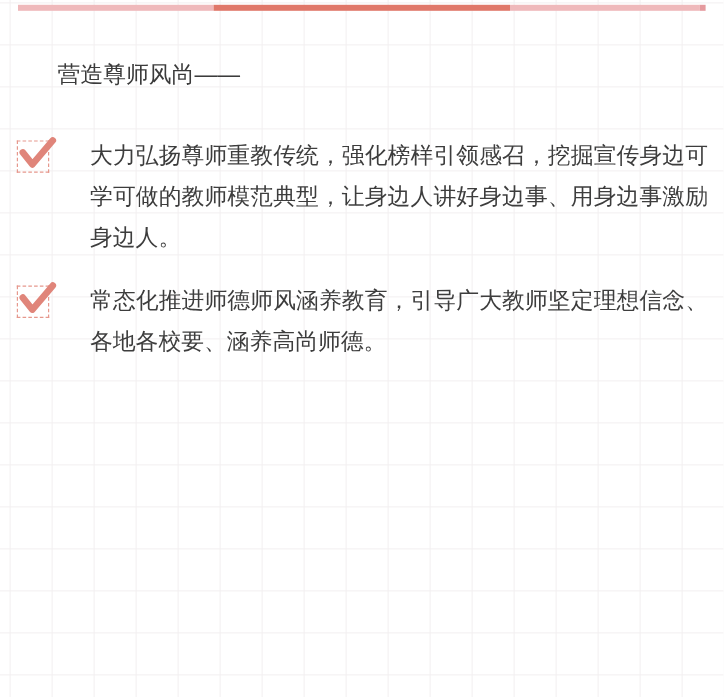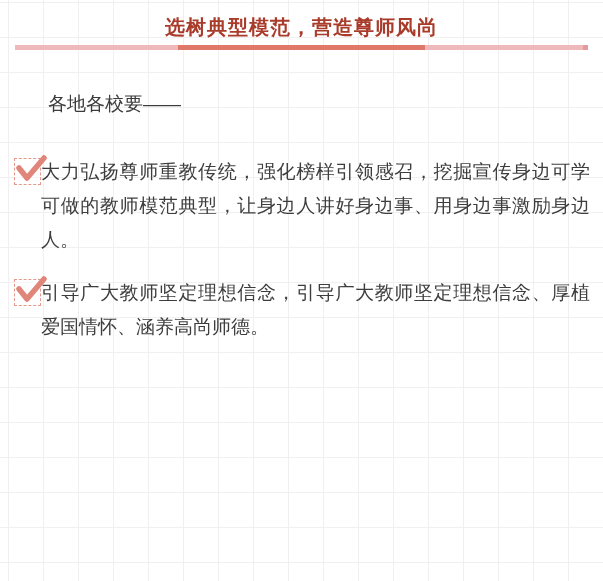--- a/index.html
+++ b/index.html
@@ -62,58 +62,58 @@
     background: rgba(255,255,255,0.4);
   }
   .checkbox svg {
     position: absolute;
     left: 1px;
     top: -4px;
     overflow: visible;
   }
   .item-text {
     flex: 1;
+    margin-left: 34px;
     font-size: 19px;
     line-height: 34px;
     color: #3d3d3d;
     text-align: justify;
     letter-spacing: 0;
   }
 </style>
 </head>
 <body>
 
 <div class="page">
 
-  <h1 class="title">选树典型模范，营造尊师风尚</h1>
 
   <div class="underline">
     <span class="seg seg-left"></span>
     <span class="seg seg-center"></span>
     <span class="seg seg-right"></span>
     <span class="seg seg-tip"></span>
   </div>
 
-  <div class="lead">各地各校要——</div>
+  <div class="lead">营造尊师风尚——</div>
 
   <div class="items">
 
     <div class="item">
       <span class="checkbox">
         <svg width="30" height="26" viewBox="0 0 30 26">
           <polyline points="3,13 11,23 28,3" fill="none" stroke="#e0857a" stroke-width="5.5" stroke-linecap="round" stroke-linejoin="round"></polyline>
         </svg>
       </span>
       <p class="item-text">大力弘扬尊师重教传统，强化榜样引领感召，挖掘宣传身边可学可做的教师模范典型，让身边人讲好身边事、用身边事激励身边人。</p>
     </div>
 
     <div class="item">
       <span class="checkbox">
         <svg width="30" height="26" viewBox="0 0 30 26">
           <polyline points="3,13 11,23 28,3" fill="none" stroke="#e0857a" stroke-width="5.5" stroke-linecap="round" stroke-linejoin="round"></polyline>
         </svg>
       </span>
-      <p class="item-text">引导广大教师坚定理想信念，引导广大教师坚定理想信念、厚植爱国情怀、涵养高尚师德。</p>
+      <p class="item-text">常态化推进师德师风涵养教育，引导广大教师坚定理想信念、各地各校要、涵养高尚师德。</p>
     </div>
 
 
   </div>
 </div>
 
 </body></html>

